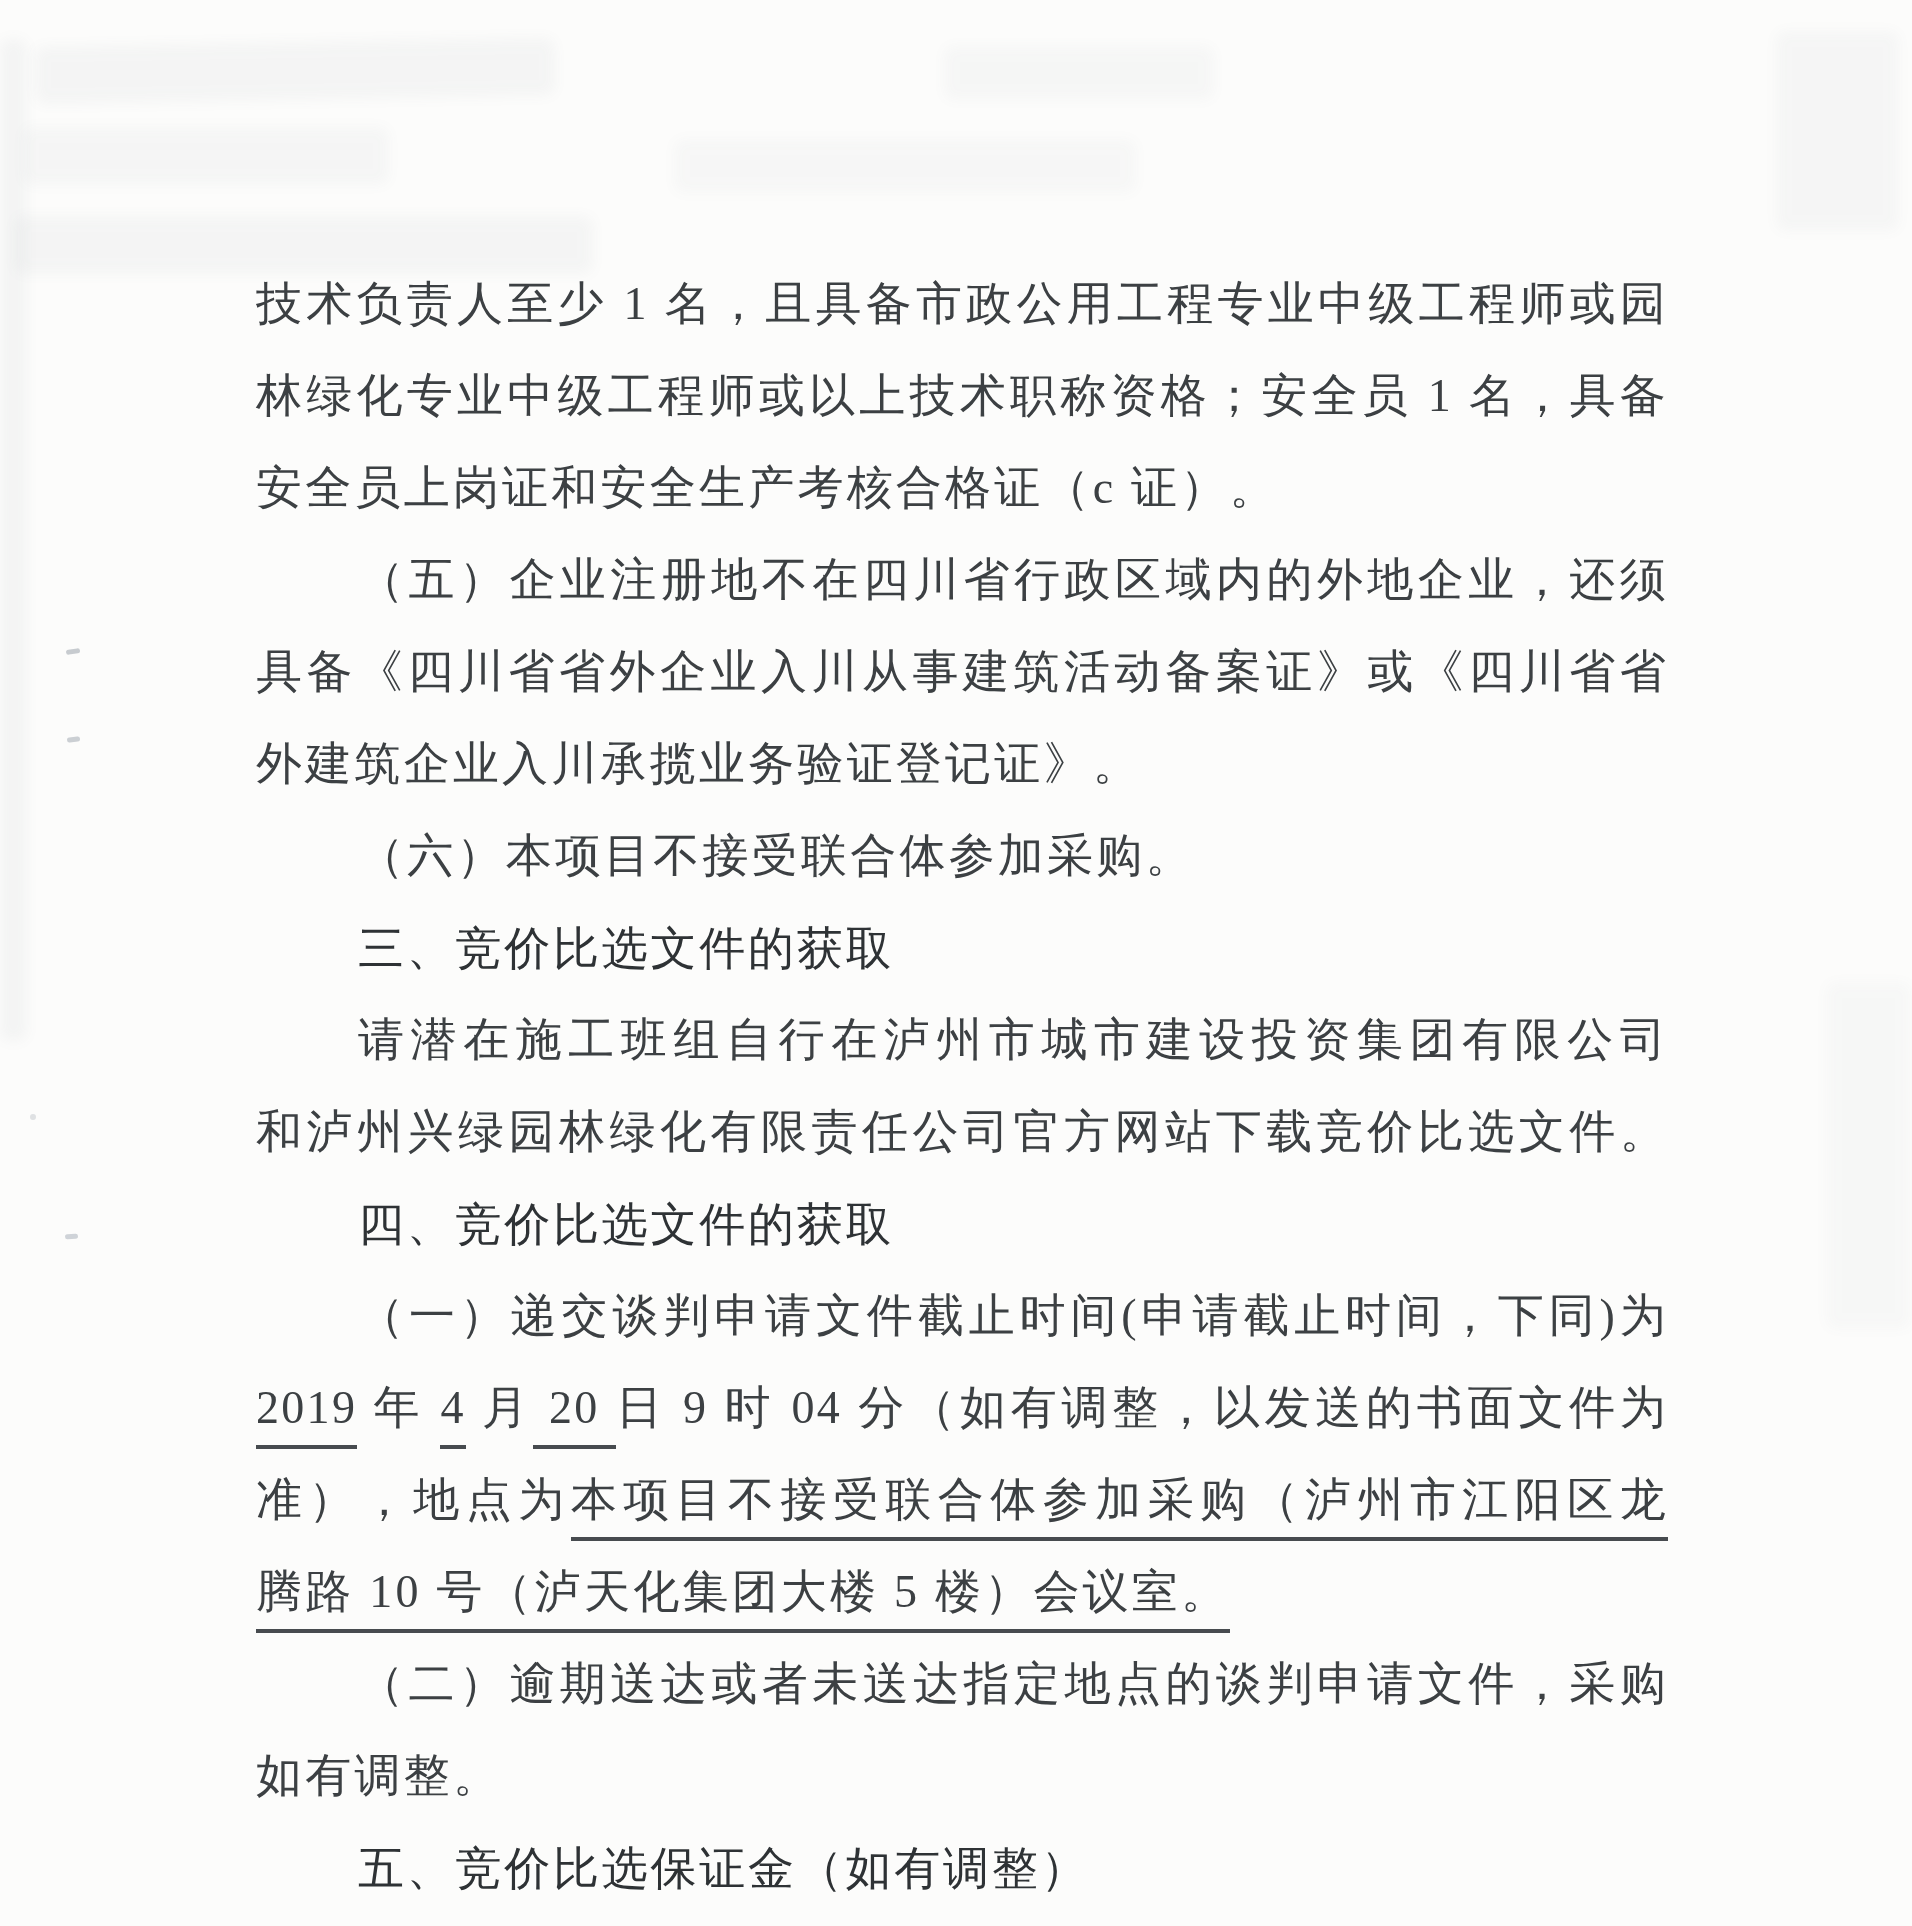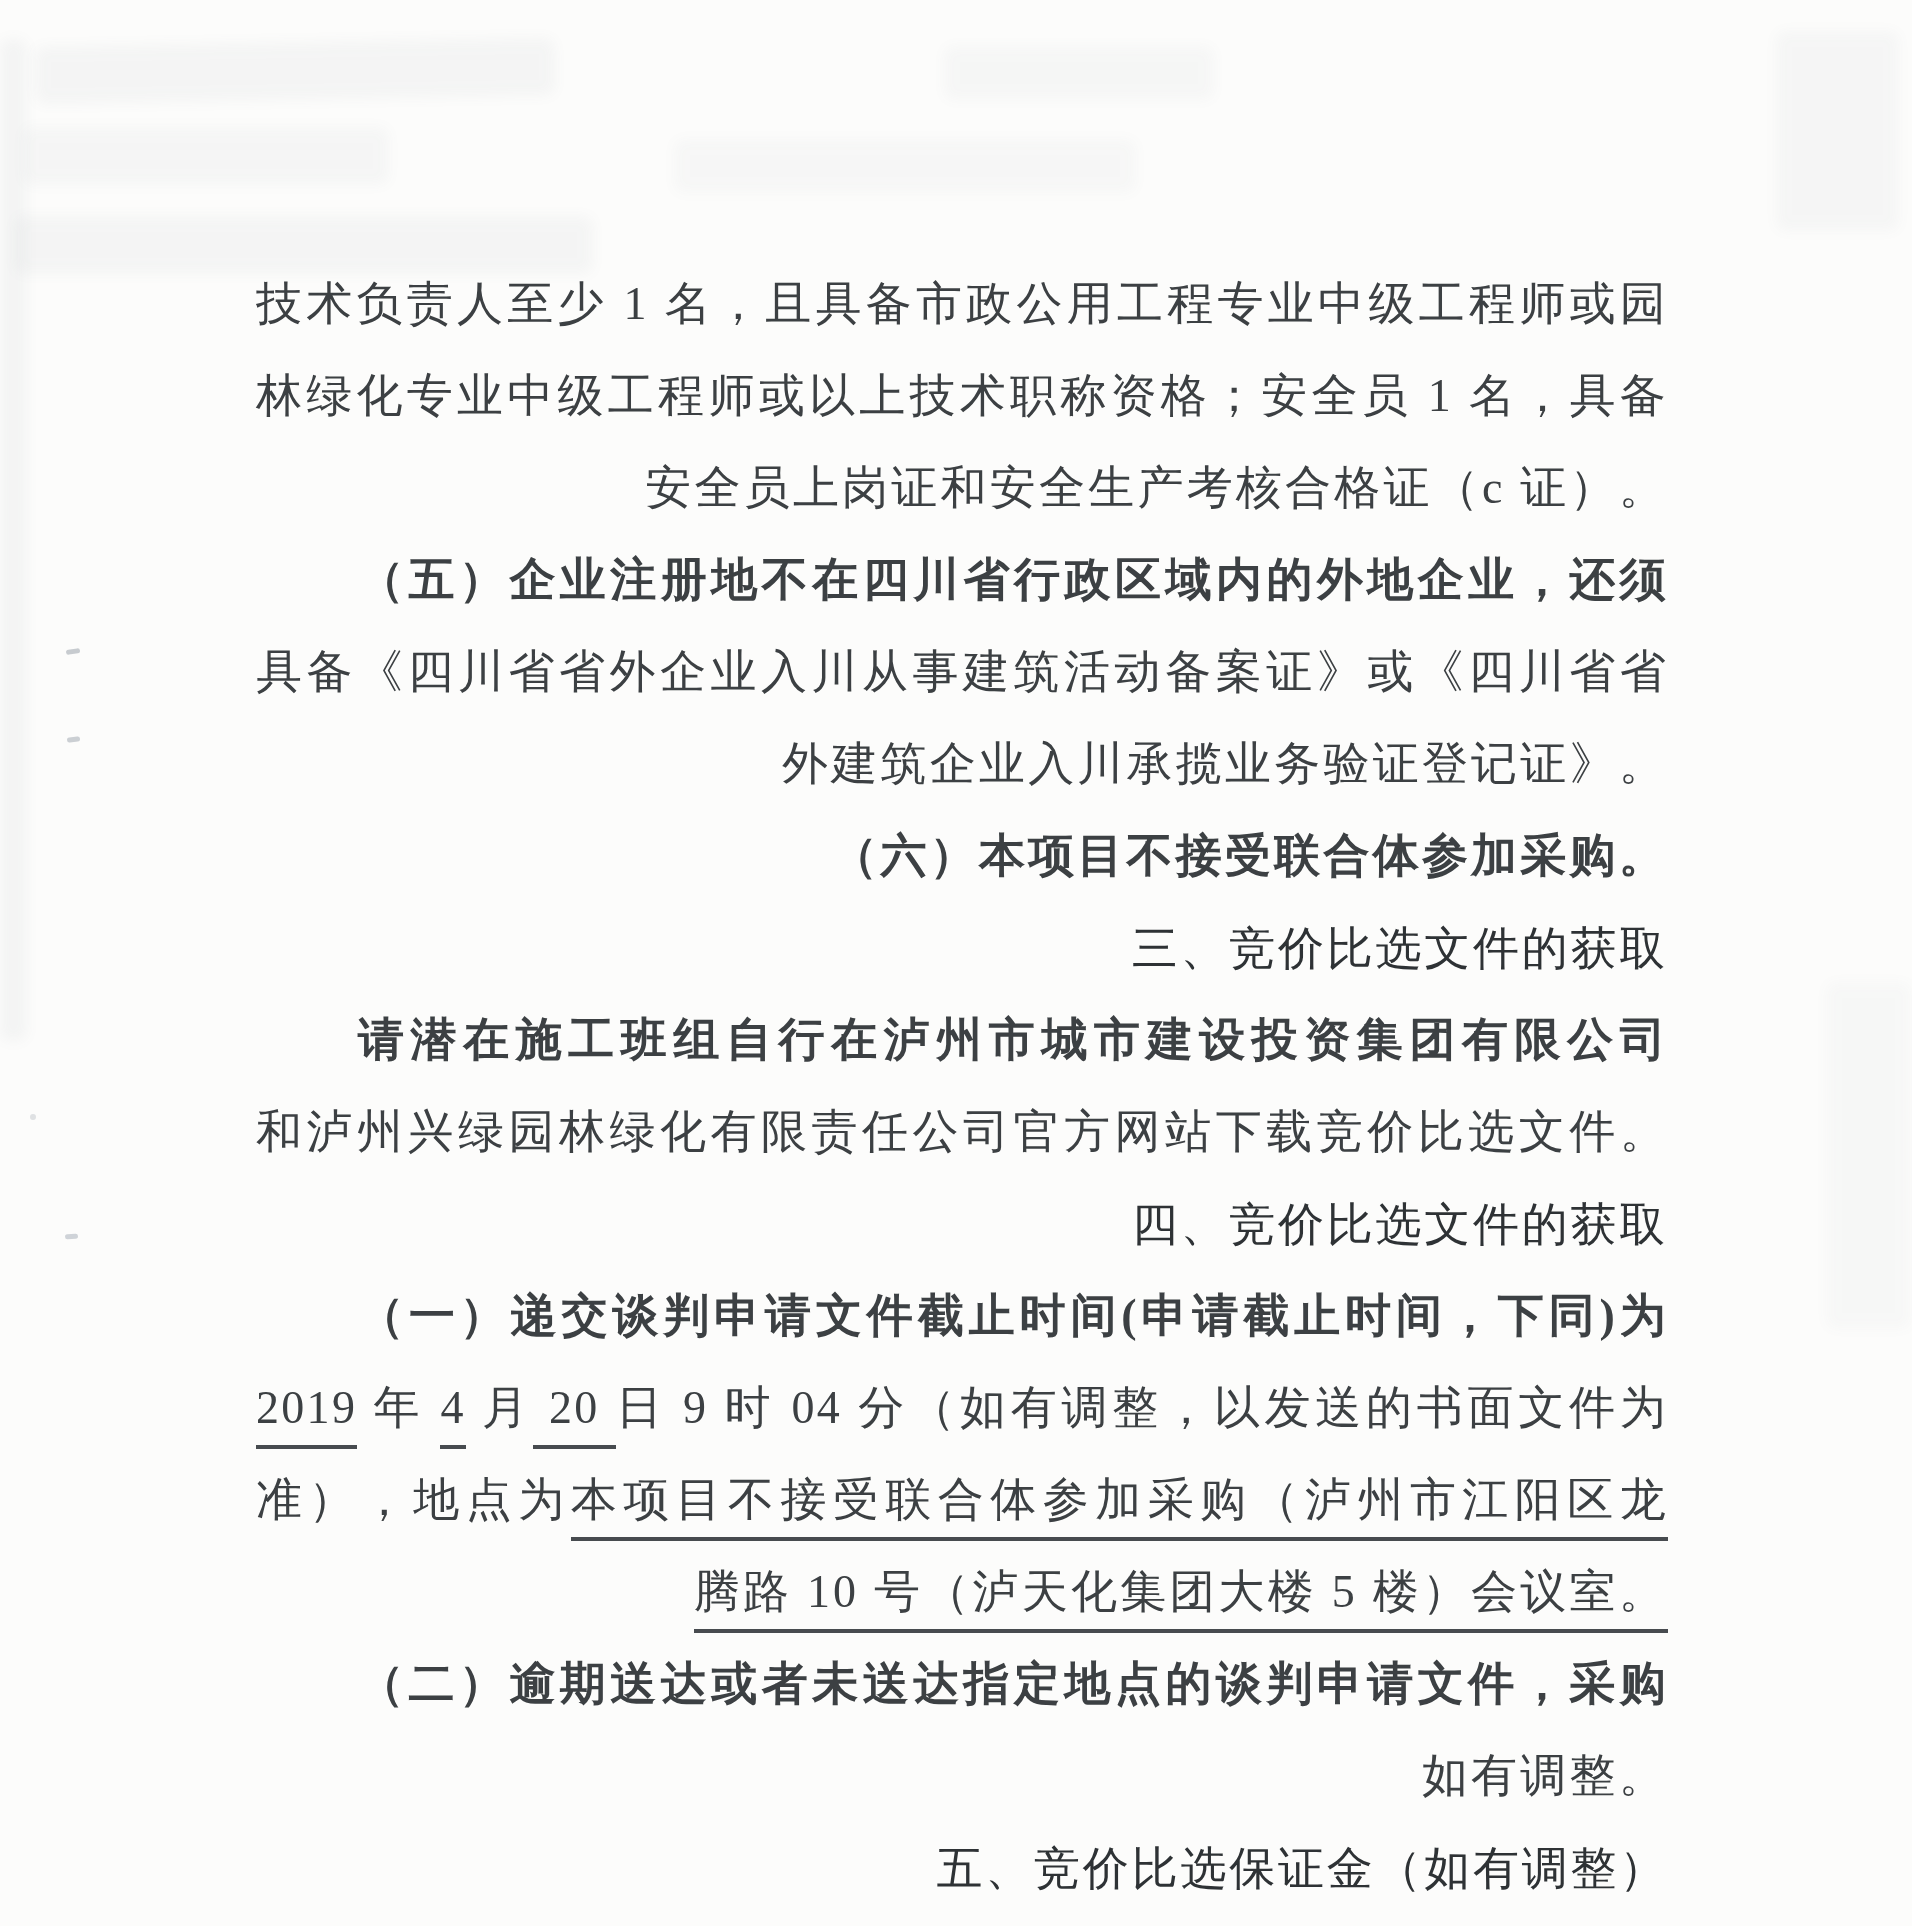--- a/index.html
+++ b/index.html
@@ -10,30 +10,30 @@
     overflow:hidden;
     font-family:"Liberation Serif","DejaVu Serif",serif;
   }
   .content{
     position:absolute;left:256px;top:258px;width:1412px;
   }
   .line{
     height:92px;line-height:92px;
     font-size:46px;letter-spacing:0.07em;
     color:#3c4043;
-    text-align:right;
+    text-align:left;
     white-space:nowrap;
   }
   .fill{
     white-space:normal;
     text-align:justify;
     text-align-last:justify;
     letter-spacing:0.05em;
   }
-  .ind{text-indent:102px;font-weight:bold;}
+  .ind{text-indent:102px;}
   .h{
     font-family:"DejaVu Sans","Liberation Sans",sans-serif;
     font-weight:400;color:#2e3235;letter-spacing:0.06em;
   }
   .u{
     border-bottom:4.6px solid #474b4f;
     padding-bottom:12px;
   }
   
   .g{position:absolute;background:#6b7680;filter:blur(6.2px);border-radius:9.2px;}

